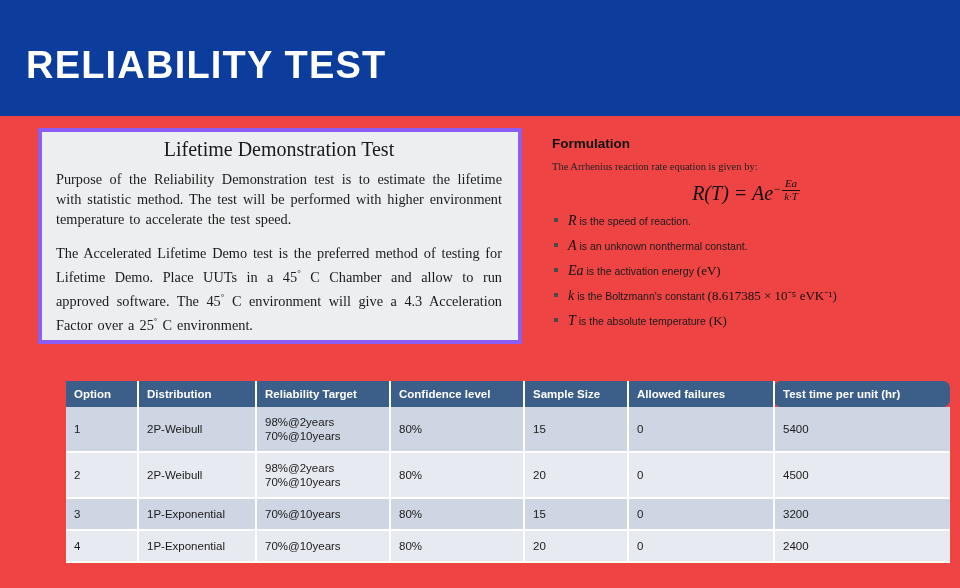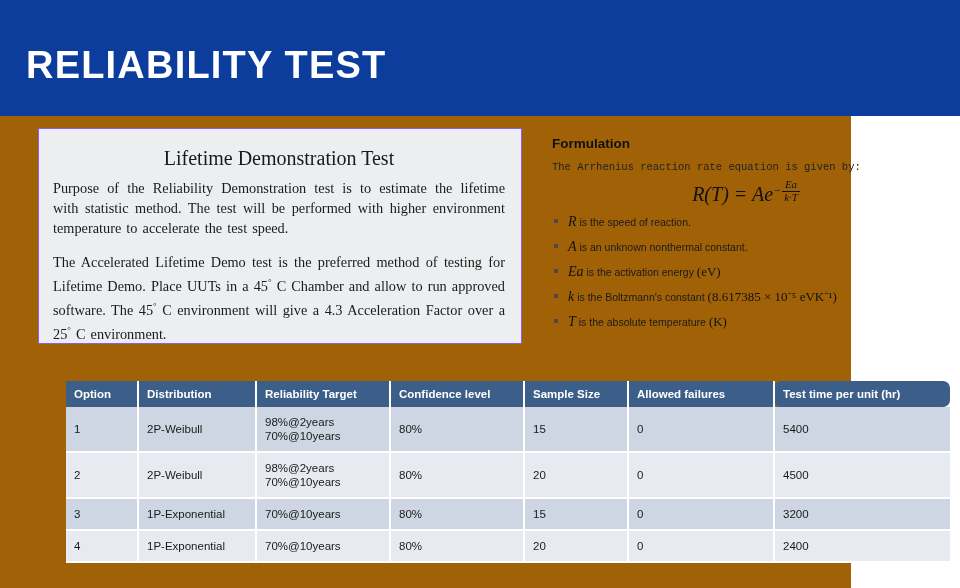--- a/index.html
+++ b/index.html
@@ -8,23 +8,23 @@
   }
   body {
     width: 960px;
     height: 588px;
     background: #ffffff;
     font-family: "Liberation Sans", sans-serif;
     overflow: hidden;
   }
   .page {
     position: relative;
-    width: 851px;
+    width: 960px;
     height: 588px;
-    background: #a16207;
+    background: #ef4444;
   }
   
   .banner {
     position: absolute;
     left: 0;
     top: 0;
     width: 960px;
     height: 116px;
     background: #0b3d91;
     background: #0c3d9c;
@@ -40,23 +40,23 @@
     font-family: "Liberation Sans", sans-serif;
   }
   
   .desc-box {
     position: absolute;
     left: 38px;
     top: 128px;
     width: 484px;
     height: 216px;
     background: #eceef0;
-    border: 1px solid #8b5cf6;
+    border: 4px solid #8b5cf6;
     box-sizing: border-box;
-    padding: 14px 16px 10px 14px;
+    padding: 2px 16px 10px 14px;
   }
   .desc-title {
     text-align: center;
     font-family: "Liberation Serif", serif;
     font-size: 20px;
     color: #1a1a1a;
     margin: 4px 0 8px 0;
     font-weight: normal;
   }
   .desc-par {
@@ -81,21 +81,21 @@
     width: 388px;
   }
   .form-title {
     font-family: "Liberation Sans", sans-serif;
     font-size: 13.5px;
     font-weight: bold;
     color: #111111;
     margin-bottom: 10px;
   }
   .form-lead {
-    font-family: Liberation Mono, monospace;
+    font-family: Liberation Serif, serif;
     font-size: 10.5px;
     color: #222222;
     margin-bottom: 4px;
   }
   .equation {
     text-align: center;
     font-family: "Liberation Serif", serif;
     font-style: italic;
     font-size: 20px;
     color: #111111;

